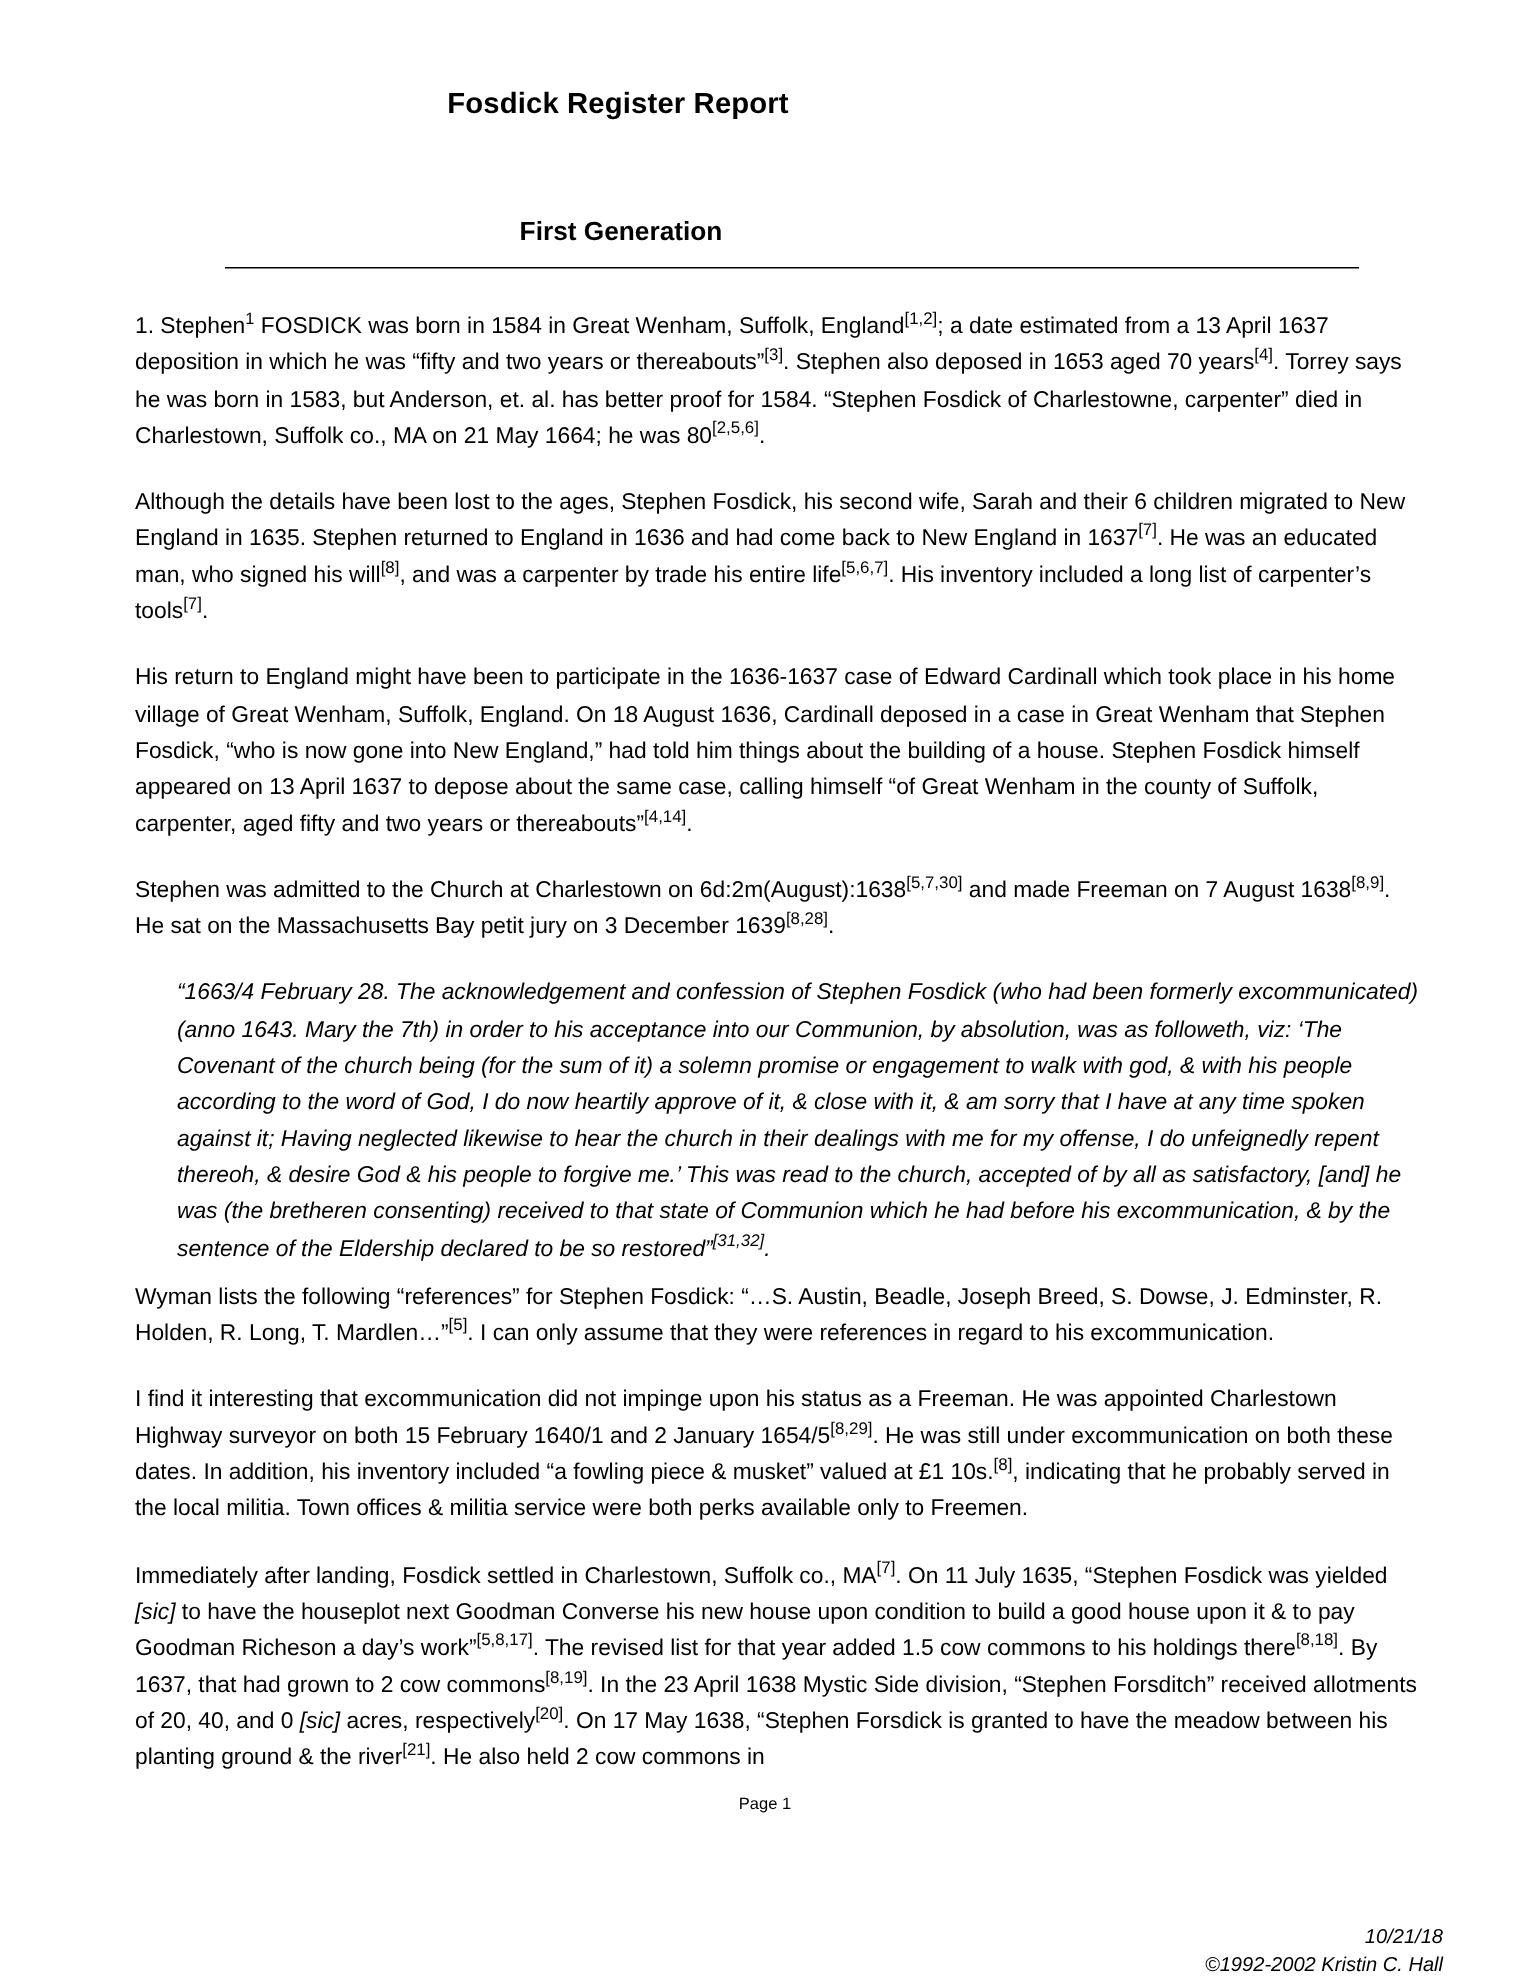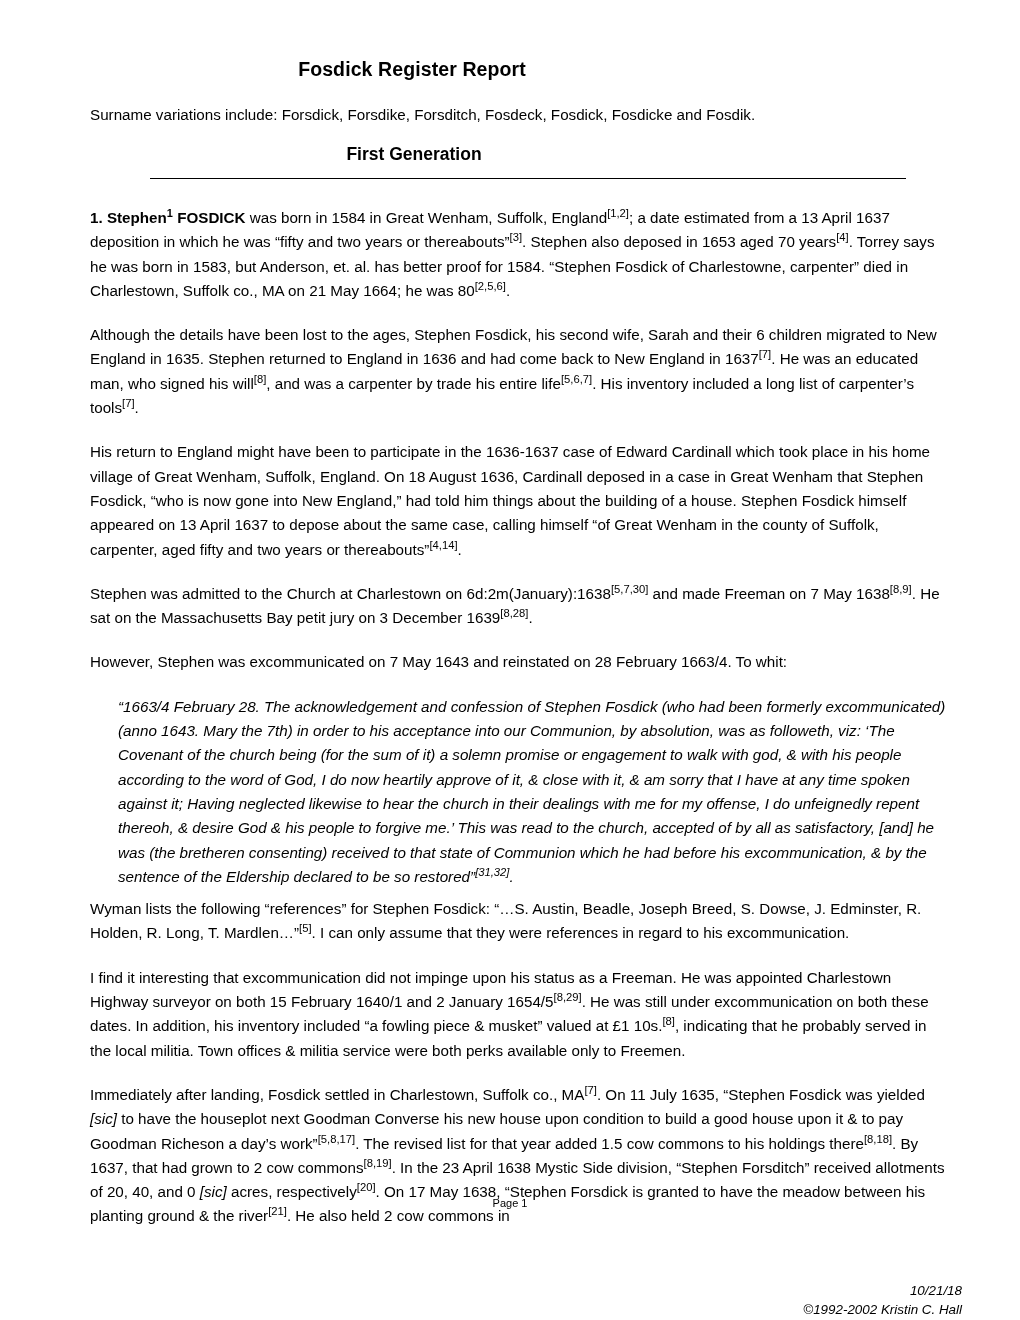--- a/index.html
+++ b/index.html
@@ -76,21 +76,21 @@
   p.para:last-child { margin-bottom: 0; }
 
   .quote-block {
     margin: 0 0 8px 0;
     padding-left: 28px;
     font-size: 15.2px;
     line-height: 24.3px;
     font-style: italic;
   }
 
-  b.lead { font-weight: bold; }
+  b.lead { font-weight: normal; }
 
   sup {
     font-size: 0.74em;
     vertical-align: super;
     line-height: 0;
   }
   sup.gen {
     font-size: 0.72em;
   }
   i.sic { font-style: italic; }
@@ -114,37 +114,35 @@
     line-height: 18.5px;
   }
 </style>
 </head>
 <body>
 
 <div class="page">
 
   <div class="doc-title">Fosdick Register Report</div>
 
-  <div class="surname-note">Surname variations include: Forsdick, Forsdike, Forsditch, Fosdeck, Fosdick, Fosdicke and Fosdik.</div>
 
   <div class="gen-title">First Generation</div>
 
   <div class="hrule"></div>
 
   <div class="body-col">
 
     <p class="para"><b class="lead"><span>1.</span> <span>Stephen</span><sup class="gen">1</sup> <span>FOSDICK</span></b><span> was born in 1584 in Great Wenham, Suffolk, England</span><sup>[1,2]</sup><span>; a date estimated from a 13 April 1637 deposition in which he was “fifty and two years or thereabouts”</span><sup>[3]</sup><span>.  Stephen also deposed in 1653 aged 70 years</span><sup>[4]</sup><span>.  Torrey says he was born in 1583, but Anderson, et. al. has better proof for 1584.  “Stephen Fosdick of Charlestowne, carpenter” died in Charlestown, Suffolk co., MA on 21 May 1664; he was 80</span><sup>[2,5,6]</sup><span>.</span></p>
 
     <p class="para"><span>Although the details have been lost to the ages, Stephen Fosdick, his second wife, Sarah and their 6 children migrated to New England in 1635.  Stephen returned to England in 1636 and had come back to New England in 1637</span><sup>[7]</sup><span>.  He was an educated man, who signed his will</span><sup>[8]</sup><span>, and was a carpenter by trade his entire life</span><sup>[5,6,7]</sup><span>.  His inventory included a long list of carpenter’s tools</span><sup>[7]</sup><span>.</span></p>
 
     <p class="para"><span>His return to England might have been to participate in the 1636-1637 case of Edward Cardinall which took place in his home village of Great Wenham, Suffolk, England.  On 18 August 1636, Cardinall deposed in a case in Great Wenham that Stephen Fosdick, “who is now gone into New England,” had told him things about the building of a house.  Stephen Fosdick himself appeared on 13 April 1637 to depose about the same case, calling himself “of Great Wenham in the county of Suffolk, carpenter, aged fifty and two years or thereabouts”</span><sup>[4,14]</sup><span>.</span></p>
 
-    <p class="para"><span>Stephen was admitted to the Church at Charlestown on 6d:2m(January):1638</span><sup>[5,7,30]</sup><span> and made Freeman on 7 May 1638</span><sup>[8,9]</sup><span>.  He sat on the Massachusetts Bay petit jury on 3 December 1639</span><sup>[8,28]</sup><span>.</span></p>
+    <p class="para"><span>Stephen was admitted to the Church at Charlestown on 6d:2m(August):1638</span><sup>[5,7,30]</sup><span> and made Freeman on 7 August 1638</span><sup>[8,9]</sup><span>.  He sat on the Massachusetts Bay petit jury on 3 December 1639</span><sup>[8,28]</sup><span>.</span></p>
 
-    <p class="para"><span>However, Stephen was excommunicated on 7 May 1643 and reinstated on 28 February 1663/4.  To whit:</span></p>
 
     <div class="quote-block"><span>“1663/4 February 28.  The acknowledgement and confession of Stephen Fosdick (who had been formerly excommunicated) (anno 1643. Mary the 7th) in order to his acceptance into our Communion, by absolution, was as followeth, viz: ‘The Covenant of the church being (for the sum of it) a solemn promise or engagement to walk with god, &amp; with his people according to the word of God, I do now heartily approve of it, &amp; close with it, &amp; am sorry that I have at any time spoken against it;  Having neglected likewise to hear the church in their dealings with me for my offense, I do unfeignedly repent thereoh, &amp; desire God &amp; his people to forgive me.’  This was read to the church, accepted of by all as satisfactory, [and] he was (the bretheren consenting) received to that state of Communion which he had before his excommunication, &amp; by the sentence of the Eldership declared to be so restored”</span><sup class="nonital">[31,32]</sup><span class="nonital">.</span></div>
 
     <p class="para"><span>Wyman lists the following “references” for Stephen Fosdick:  “…S. Austin, Beadle, Joseph Breed, S. Dowse, J. Edminster, R. Holden, R. Long, T. Mardlen…”</span><sup>[5]</sup><span>.  I can only assume that they were references in regard to his excommunication.</span></p>
 
     <p class="para"><span>I find it interesting that excommunication did not impinge upon his status as a Freeman.  He was appointed Charlestown Highway surveyor on both 15 February 1640/1 and 2 January 1654/5</span><sup>[8,29]</sup><span>.  He was still under excommunication on both these dates.  In addition, his inventory included “a fowling piece &amp; musket” valued at £1 10s.</span><sup>[8]</sup><span>, indicating that he probably served in the local militia.  Town offices &amp; militia service were both perks available only to Freemen.</span></p>
 
     <p class="para"><span>Immediately after landing, Fosdick settled in Charlestown, Suffolk co., MA</span><sup>[7]</sup><span>.  On 11 July 1635, “Stephen Fosdick was yielded </span><i class="sic">[sic]</i><span> to have the houseplot next Goodman Converse his new house upon condition to build a good house upon it &amp; to pay Goodman Richeson a day’s work”</span><sup>[5,8,17]</sup><span>.  The revised list for that year added 1.5 cow commons to his holdings there</span><sup>[8,18]</sup><span>.  By 1637, that had grown to 2 cow commons</span><sup>[8,19]</sup><span>.  In the 23 April 1638 Mystic Side division, “Stephen Forsditch” received allotments of 20, 40, and 0 </span><i class="sic">[sic]</i><span> acres, respectively</span><sup>[20]</sup><span>.  On 17 May 1638, “Stephen Forsdick is granted to have the meadow between his planting ground &amp; the river</span><sup>[21]</sup><span>.  He also held 2 cow commons in</span></p>
 
   </div>

